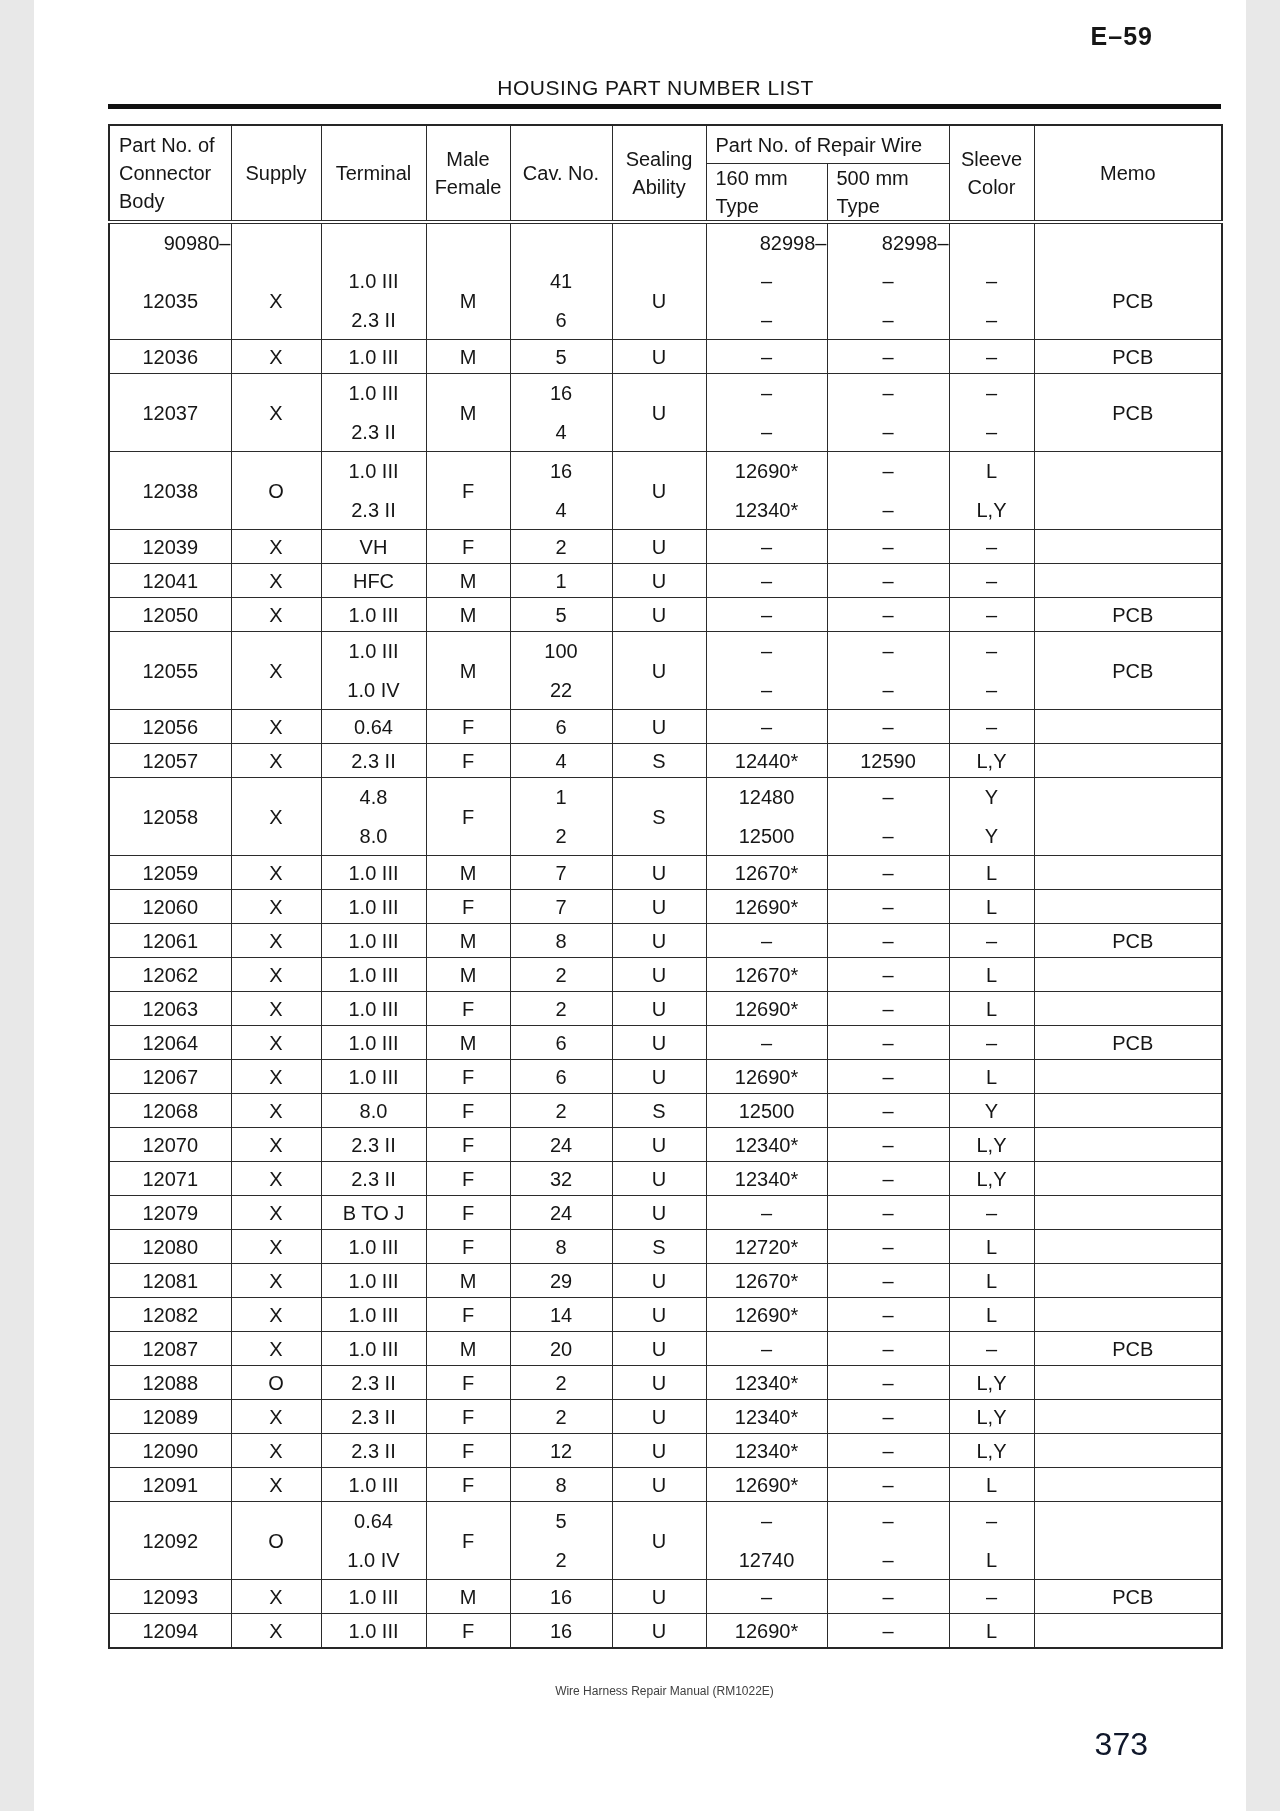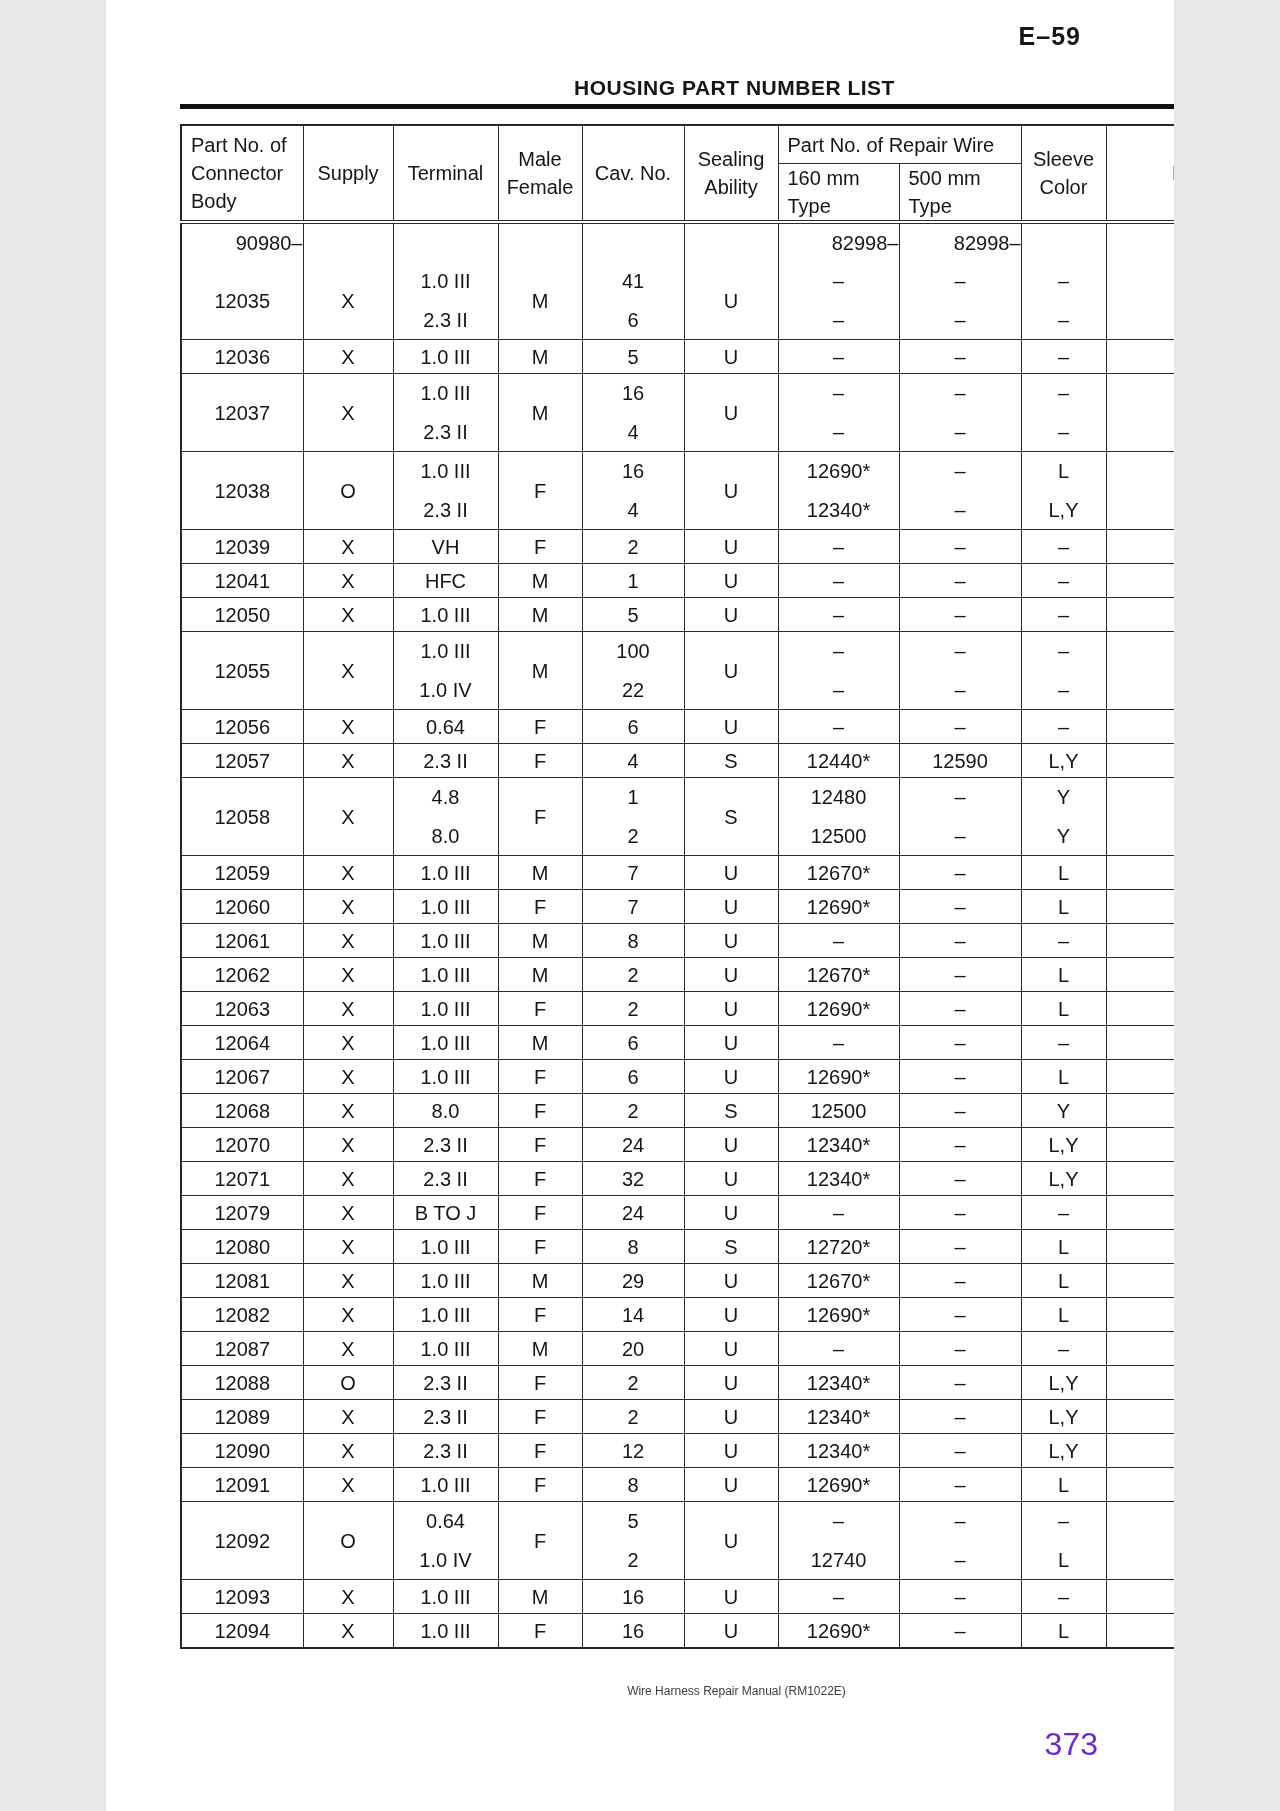--- a/index.html
+++ b/index.html
@@ -1,28 +1,28 @@
 <!DOCTYPE html>
 <html><head>
 <meta charset="utf-8">
 <style>
   html,body { margin:0; padding:0; background:#e8e8e8; }
   .page {
-    position:relative; width:1068px; height:1811px; margin:0 auto;
+    position:relative; width:1212px; height:1811px; margin:0 auto;
     background:#ffffff; color:#161616;
     font-family:"Liberation Sans", sans-serif;
     overflow:hidden;
   }
   .ecode {
     position:absolute; top:22px; right:93px;
     font-size:25px; font-weight:bold; letter-spacing:1px;
   }
   .doc-title {
-    position:absolute; top:76px; left:72px; width:1113px;
-    text-align:center; font-size:21px; font-weight:bold; letter-spacing:0.5px;
+    position:absolute; top:76px; left:65px; width:1113px;
+    text-align:center; font-size:21px; font-weight:normal; letter-spacing:0.5px;
   }
   .title-rule {
     position:absolute; top:104px; left:74px; width:1113px; height:5px;
     background:#101010;
   }
   table.housing {
     position:absolute; top:124px; left:74px; width:1113px;
     border-collapse:collapse; table-layout:fixed;
     font-size:20px; line-height:28px;
     border:2px solid #262626;
@@ -45,22 +45,22 @@
   tbody tr.after-prefix td { border-top:none; }
   td.c-memo { text-align:center; padding-left:10px; }
   tbody tr.prefix td.c-memo { padding-left:8px; }
   .stack { display:flex; flex-direction:column; height:77px; }
   .stack .line { flex:1; display:flex; align-items:center; justify-content:center; }
   .footer-note {
     position:absolute; top:1684px; left:74px; width:1113px;
     text-align:center; font-size:12px; color:#404040;
   }
   .page-number {
-    position:absolute; top:1726px; right:76px;
-    font-size:32px; color:#6d28d9;
+    position:absolute; top:1726px; right:98px;
+    font-size:32px; color:#0f172a;
   }
 </style>
 </head>
 <body>
 
 <div class="page">
 
   <div class="ecode">E–59</div>
 
   <div class="doc-title">HOUSING PART NUMBER LIST</div>

